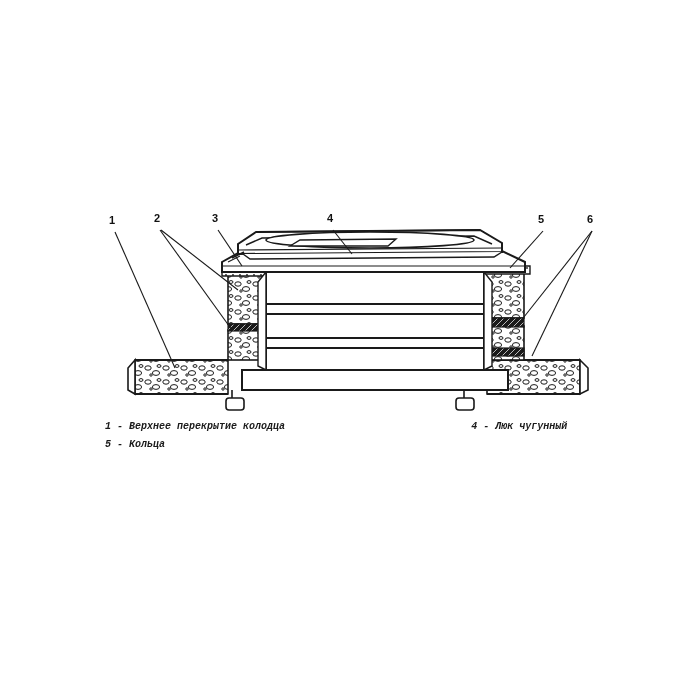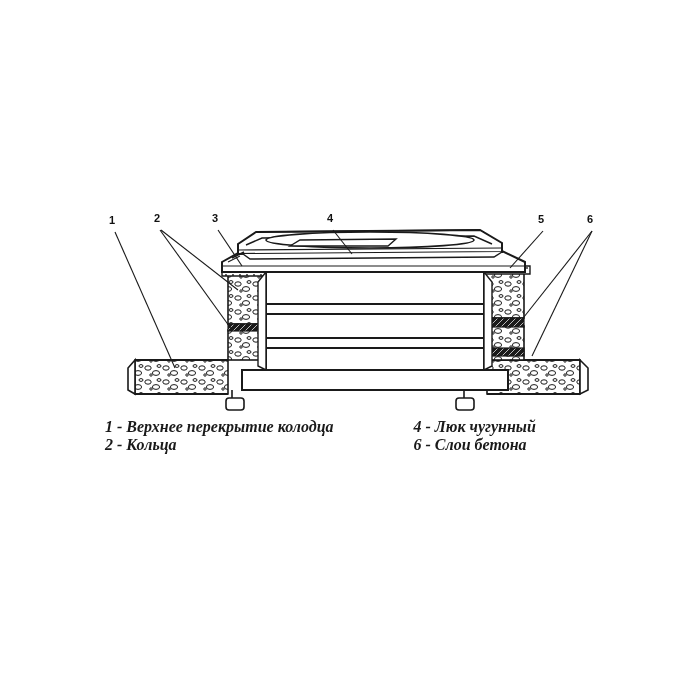--- a/index.html
+++ b/index.html
@@ -35,24 +35,24 @@
     display: flex;
     flex-direction: row;
     gap: 20px;
   }
   .legend-col {
     display: flex;
     flex-direction: column;
     gap: 4px;
   }
   .legend-col.left { width: 300px; }
-  .legend-col.right { width: 220px; }
+  .legend-col.right { width: 220px; text-align: center; }
   .legend-item {
-    font-family: Liberation Serif, serif;
-    font-size: 16px;
+    font-family: Liberation Mono, monospace;
+    font-size: 10px;
     font-style: italic;
     font-weight: bold;
     color: #1a1a1a;
     white-space: nowrap;
     line-height: 14px;
   }
   .callout-num {
     font-family: "Liberation Sans", sans-serif;
     font-size: 11px;
     font-weight: bold;
@@ -172,21 +172,20 @@
       <text class="callout-num" x="215" y="222" text-anchor="middle">3</text>
       <text class="callout-num" x="330" y="222" text-anchor="middle">4</text>
       <text class="callout-num" x="541" y="223" text-anchor="middle">5</text>
       <text class="callout-num" x="590" y="223" text-anchor="middle">6</text>
     </g>
   </svg>
 
   <div class="legend">
     <div class="legend-col left">
       <div class="legend-item">1 - Верхнее перекрытие колодца</div>
-      <div class="legend-item">2 - Кольца</div>
+      <div class="legend-item">5 - Кольца</div>
     </div>
     <div class="legend-col right">
       <div class="legend-item">4 - Люк чугунный</div>
-      <div class="legend-item">6 - Слои бетона</div>
     </div>
   </div>
 
 </div>
 
 </body></html>

